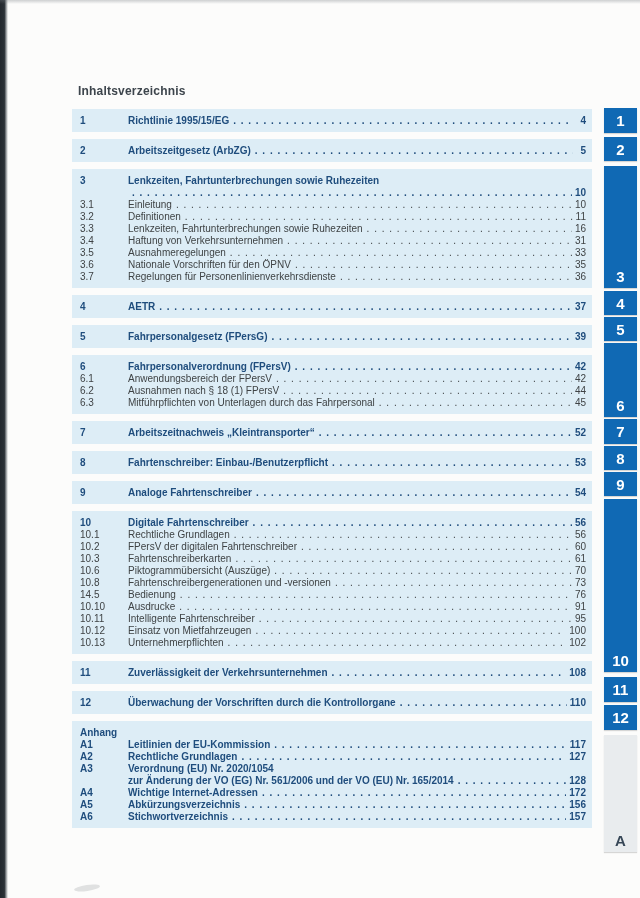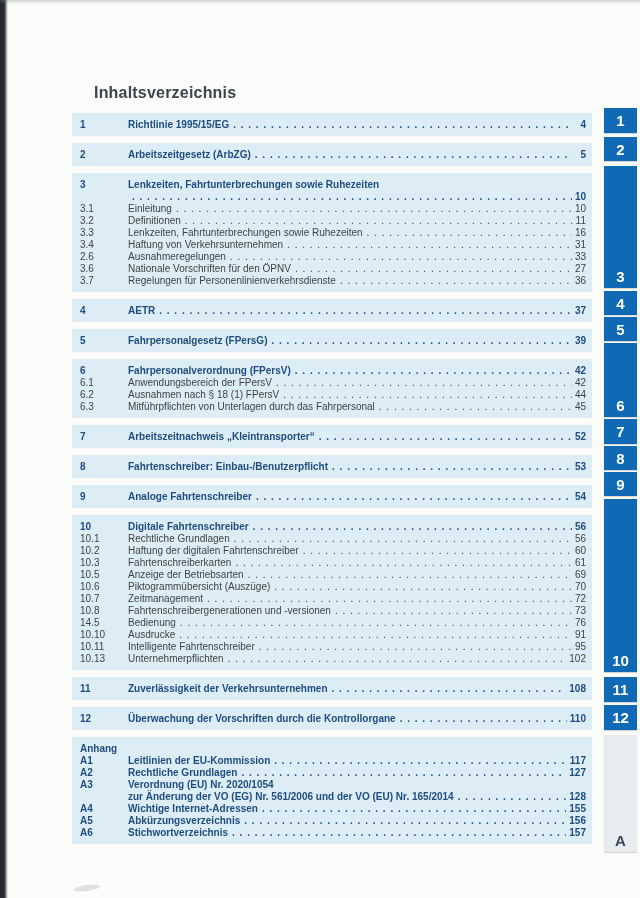--- a/index.html
+++ b/index.html
@@ -18,22 +18,22 @@
     position:absolute;left:0;top:0;width:640px;height:4px;
     background:linear-gradient(180deg,rgba(120,125,130,.35),rgba(255,255,255,0));
   }
   .smudge-bottom{
     position:absolute;left:74px;top:885px;width:26px;height:6px;border-radius:50%;
     background:rgba(70,75,80,.15);transform:rotate(-8deg);
   }
 
   .content{position:absolute;left:72px;top:84px;width:520px;}
   .page-title{
-    font-size:16px;font-weight:bold;color:#3d454c;letter-spacing:.2px;
-    padding-left:6px;margin:0 0 11px 16px;
+    font-size:12px;font-weight:bold;color:#3d454c;letter-spacing:.2px;
+    padding-left:6px;margin:0 0 11px 0;
   }
   .groups{display:flex;flex-direction:column;gap:7px;}
   .band{background:#ddedf6;padding:6px 6px 5px 8px;}
   .row{display:flex;align-items:baseline;line-height:12px;font-size:10px;color:#3f4345;}
   .row.bold{font-weight:bold;color:#1f4d7d;}
   .row .num{flex:0 0 48px;white-space:nowrap;}
   .row .ttl{white-space:nowrap;}
   .row .hdr{white-space:nowrap;}
   .row .dots{
     flex:1 1 auto;overflow:hidden;white-space:nowrap;
@@ -111,30 +111,30 @@
           <span class="dots"></span>
           <span class="pg">16</span>
         </div>
         <div class="row">
           <span class="num">3.4</span>
           <span class="ttl">Haftung von Verkehrsunternehmen</span>
           <span class="dots"></span>
           <span class="pg">31</span>
         </div>
         <div class="row">
-          <span class="num">2.6</span>
+          <span class="num">3.5</span>
           <span class="ttl">Ausnahmeregelungen</span>
           <span class="dots"></span>
           <span class="pg">33</span>
         </div>
         <div class="row">
           <span class="num">3.6</span>
           <span class="ttl">Nationale Vorschriften für den ÖPNV</span>
           <span class="dots"></span>
-          <span class="pg">27</span>
+          <span class="pg">35</span>
         </div>
         <div class="row">
           <span class="num">3.7</span>
           <span class="ttl">Regelungen für Personenlinienverkehrsdienste</span>
           <span class="dots"></span>
           <span class="pg">36</span>
         </div>
       </div>
       <div class="band">
         <div class="row bold">
@@ -210,49 +210,37 @@
           <span class="pg">56</span>
         </div>
         <div class="row">
           <span class="num">10.1</span>
           <span class="ttl">Rechtliche Grundlagen</span>
           <span class="dots"></span>
           <span class="pg">56</span>
         </div>
         <div class="row">
           <span class="num">10.2</span>
-          <span class="ttl">Haftung der digitalen Fahrtenschreiber</span>
+          <span class="ttl">FPersV der digitalen Fahrtenschreiber</span>
           <span class="dots"></span>
           <span class="pg">60</span>
         </div>
         <div class="row">
           <span class="num">10.3</span>
           <span class="ttl">Fahrtenschreiberkarten</span>
           <span class="dots"></span>
           <span class="pg">61</span>
         </div>
         <div class="row">
-          <span class="num">10.5</span>
-          <span class="ttl">Anzeige der Betriebsarten</span>
-          <span class="dots"></span>
-          <span class="pg">69</span>
-        </div>
-        <div class="row">
           <span class="num">10.6</span>
           <span class="ttl">Piktogrammübersicht (Auszüge)</span>
           <span class="dots"></span>
           <span class="pg">70</span>
         </div>
         <div class="row">
-          <span class="num">10.7</span>
-          <span class="ttl">Zeitmanagement</span>
-          <span class="dots"></span>
-          <span class="pg">72</span>
-        </div>
-        <div class="row">
           <span class="num">10.8</span>
           <span class="ttl">Fahrtenschreibergenerationen und -versionen</span>
           <span class="dots"></span>
           <span class="pg">73</span>
         </div>
         <div class="row">
           <span class="num">14.5</span>
           <span class="ttl">Bedienung</span>
           <span class="dots"></span>
           <span class="pg">76</span>
@@ -263,20 +251,26 @@
           <span class="dots"></span>
           <span class="pg">91</span>
         </div>
         <div class="row">
           <span class="num">10.11</span>
           <span class="ttl">Intelligente Fahrtenschreiber</span>
           <span class="dots"></span>
           <span class="pg">95</span>
         </div>
         <div class="row">
+          <span class="num">10.12</span>
+          <span class="ttl">Einsatz von Mietfahrzeugen</span>
+          <span class="dots"></span>
+          <span class="pg">100</span>
+        </div>
+        <div class="row">
           <span class="num">10.13</span>
           <span class="ttl">Unternehmerpflichten</span>
           <span class="dots"></span>
           <span class="pg">102</span>
         </div>
       </div>
       <div class="band">
         <div class="row bold">
           <span class="num">11</span>
           <span class="ttl">Zuverlässigkeit der Verkehrsunternehmen</span>
@@ -315,21 +309,21 @@
         <div class="row bold">
           <span class="num"></span>
           <span class="ttl">zur Änderung der VO (EG) Nr. 561/2006 und der VO (EU) Nr. 165/2014</span>
           <span class="dots"></span>
           <span class="pg">128</span>
         </div>
         <div class="row bold">
           <span class="num">A4</span>
           <span class="ttl">Wichtige Internet-Adressen</span>
           <span class="dots"></span>
-          <span class="pg">155</span>
+          <span class="pg">172</span>
         </div>
         <div class="row bold">
           <span class="num">A5</span>
           <span class="ttl">Abkürzungsverzeichnis</span>
           <span class="dots"></span>
           <span class="pg">156</span>
         </div>
         <div class="row bold">
           <span class="num">A6</span>
           <span class="ttl">Stichwortverzeichnis</span>

